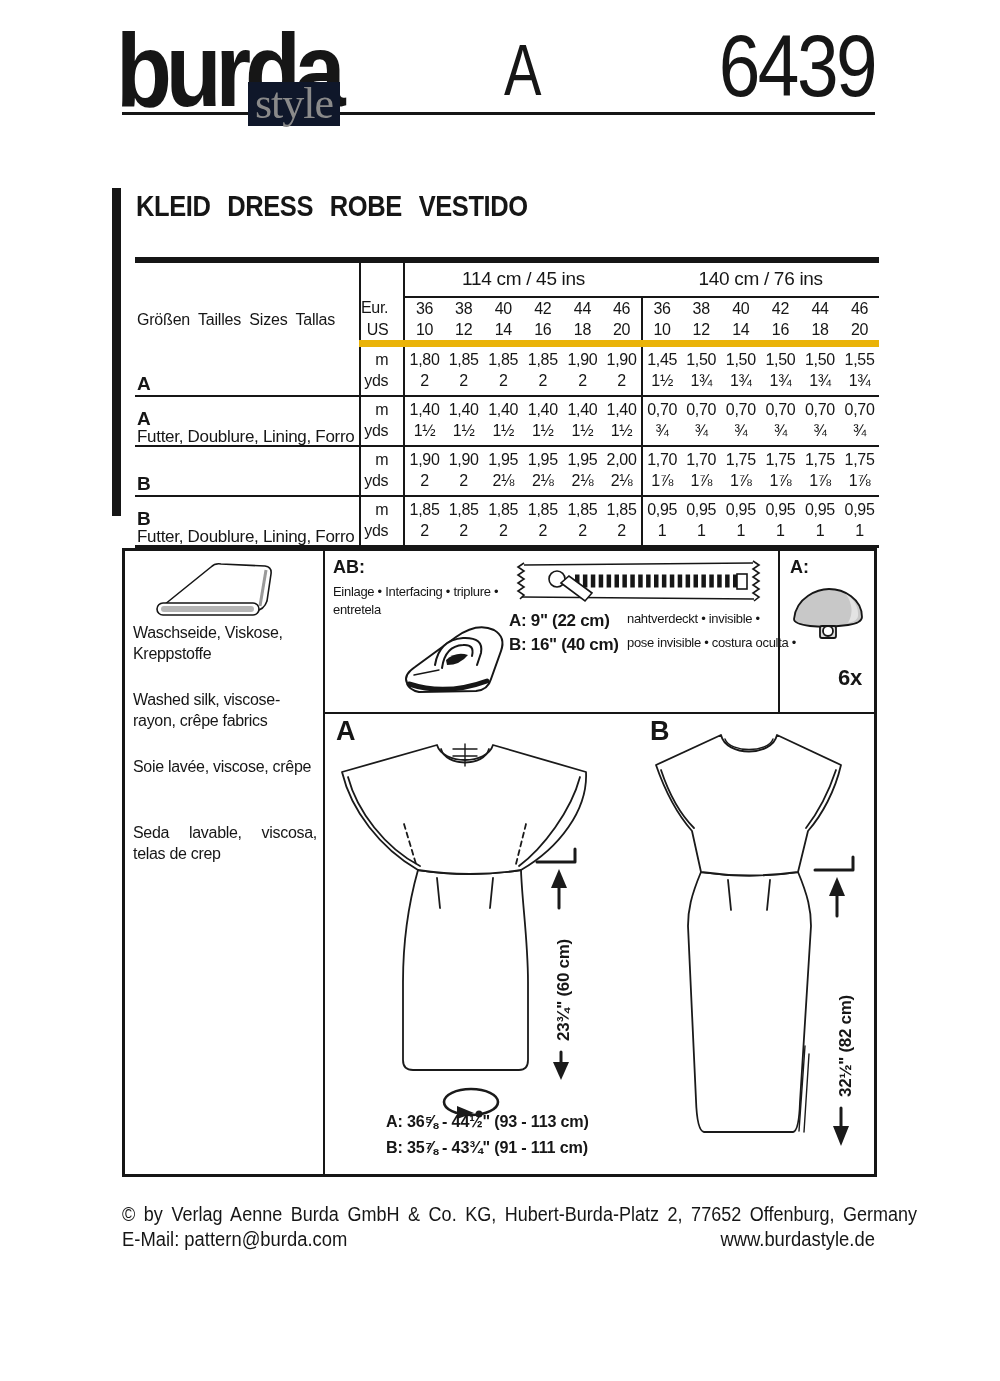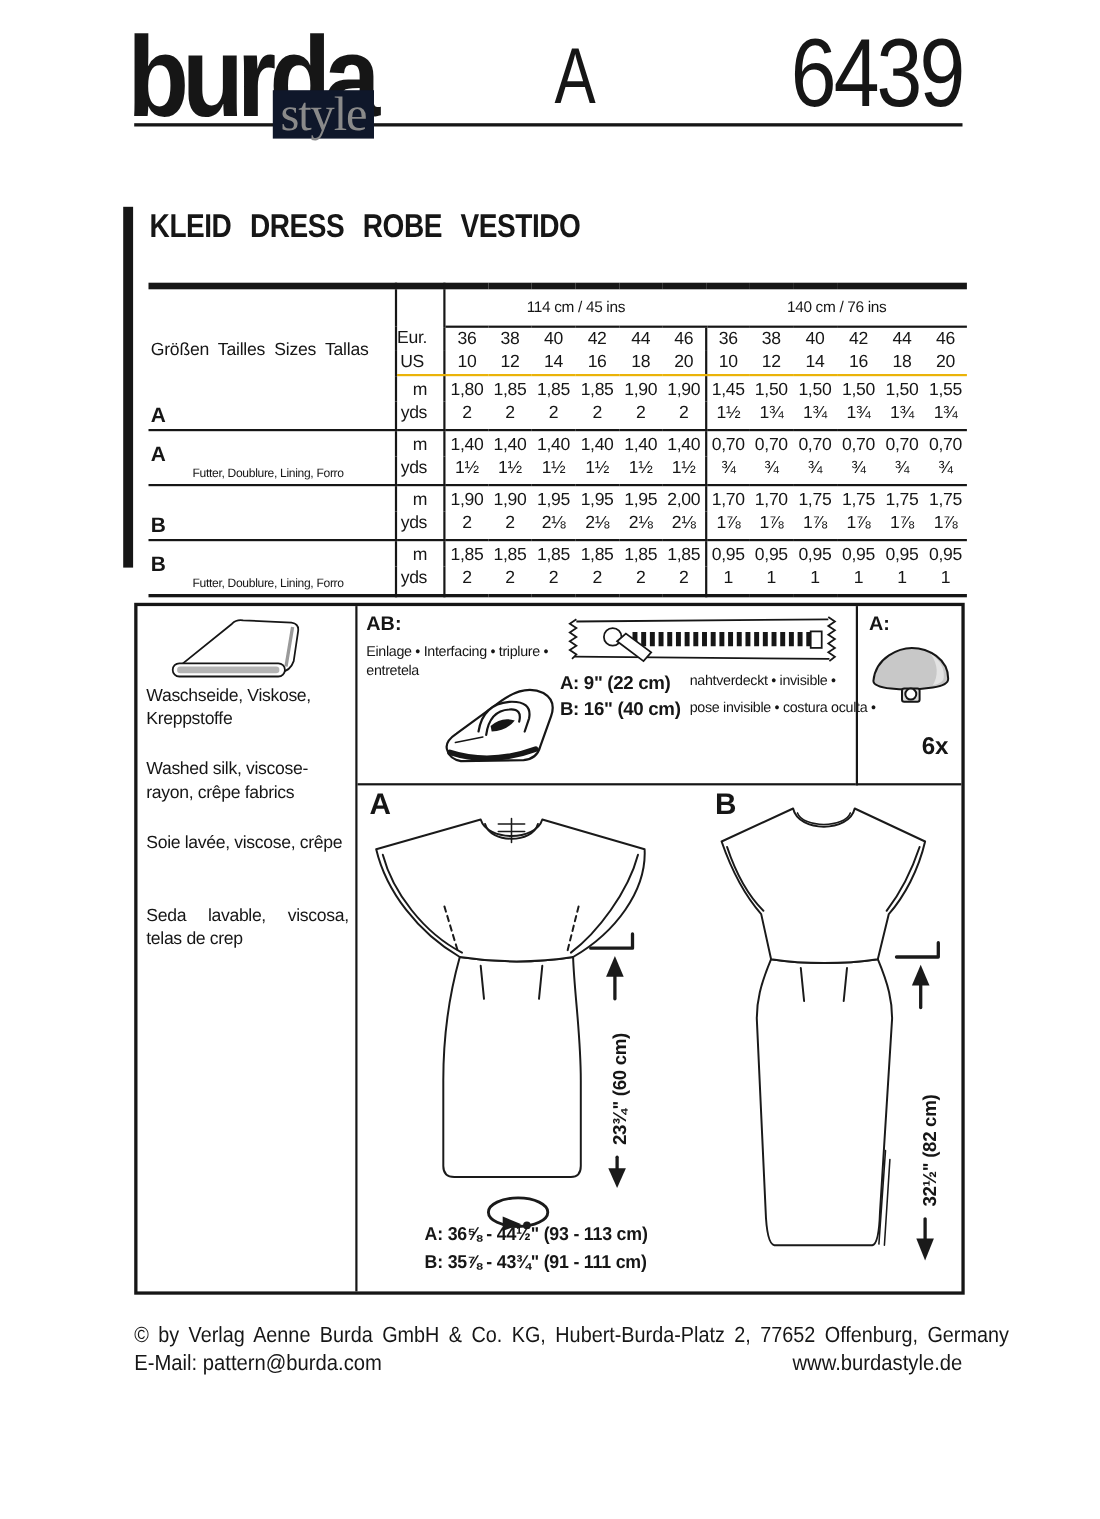--- a/index.html
+++ b/index.html
@@ -26,29 +26,29 @@
   .subtitle{left:136px;top:224px;font-size:20px;letter-spacing:-.2px;}
   .subtitle b{font-weight:700;}
 
   
   .fab-table{position:absolute;left:135px;top:257px;border-collapse:collapse;table-layout:fixed;
              border-top:6px solid #161616;border-bottom:3px solid #161616;}
   .fab-table td{padding:0;text-align:center;font-size:16px;letter-spacing:-.3px;height:21px;line-height:1.1;}
   .fab-table .lab{text-align:left;border-right:2px solid #161616;padding-left:2px;}
   .fab-table .unit{text-align:right;border-right:2px solid #161616;padding-right:15px;font-size:16px;}
   .fab-table .ge{border-right:2px solid #161616;}
-  .fab-table .cmrow td{height:33px;font-size:14px;vertical-align:middle;margin-left:16px;}
+  .fab-table .cmrow td{height:33px;font-size:19px;vertical-align:middle;margin-left:16px;}
   .fab-table .grp{border-bottom:2px solid #161616;}
-  .fab-table .usrow td{border-bottom:2px solid #eab308;text-align:center;}
+  .fab-table .usrow td{border-bottom:7px solid #eab308;}
   .fab-table .ydsrow td{border-bottom:2px solid #161616;height:23px;vertical-align:top;padding-top:2px;}
   .fab-table .mrow td{vertical-align:bottom;padding-bottom:1px;height:22px;}
   .fab-table .dlab{border-bottom:2px solid #161616;vertical-align:top;}
   .fab-table .szlab{font-size:16px;word-spacing:4px;vertical-align:middle;letter-spacing:-.2px;}
   .vlab{font-size:19px;font-weight:700;line-height:20px;padding-top:3px;}
-  .vsub{font-size:11px;line-height:15px;letter-spacing:-.3px;margin-left:38px;}
+  .vsub{font-size:17px;line-height:15px;letter-spacing:-.3px;}
 
   
   .info-box{position:absolute;left:122px;top:548px;width:749px;height:623px;border:3px solid #161616;}
   .fabric-col{position:absolute;left:0;top:0;width:198px;height:100%;border-right:2px solid #161616;}
   .notions-row{position:absolute;left:200px;top:0;width:453px;height:161px;border-bottom:2px solid #161616;}
   .button-box{position:absolute;left:653px;top:0;right:0;height:161px;border-left:2px solid #161616;border-bottom:2px solid #161616;}
 
   .fabric-text{position:absolute;left:8px;width:184px;font-size:16px;line-height:1.3;letter-spacing:-.3px;}
   .lbl-bold{font-weight:700;font-size:18px;}
   .small-bold{font-weight:700;font-size:17px;letter-spacing:-.3px;}

